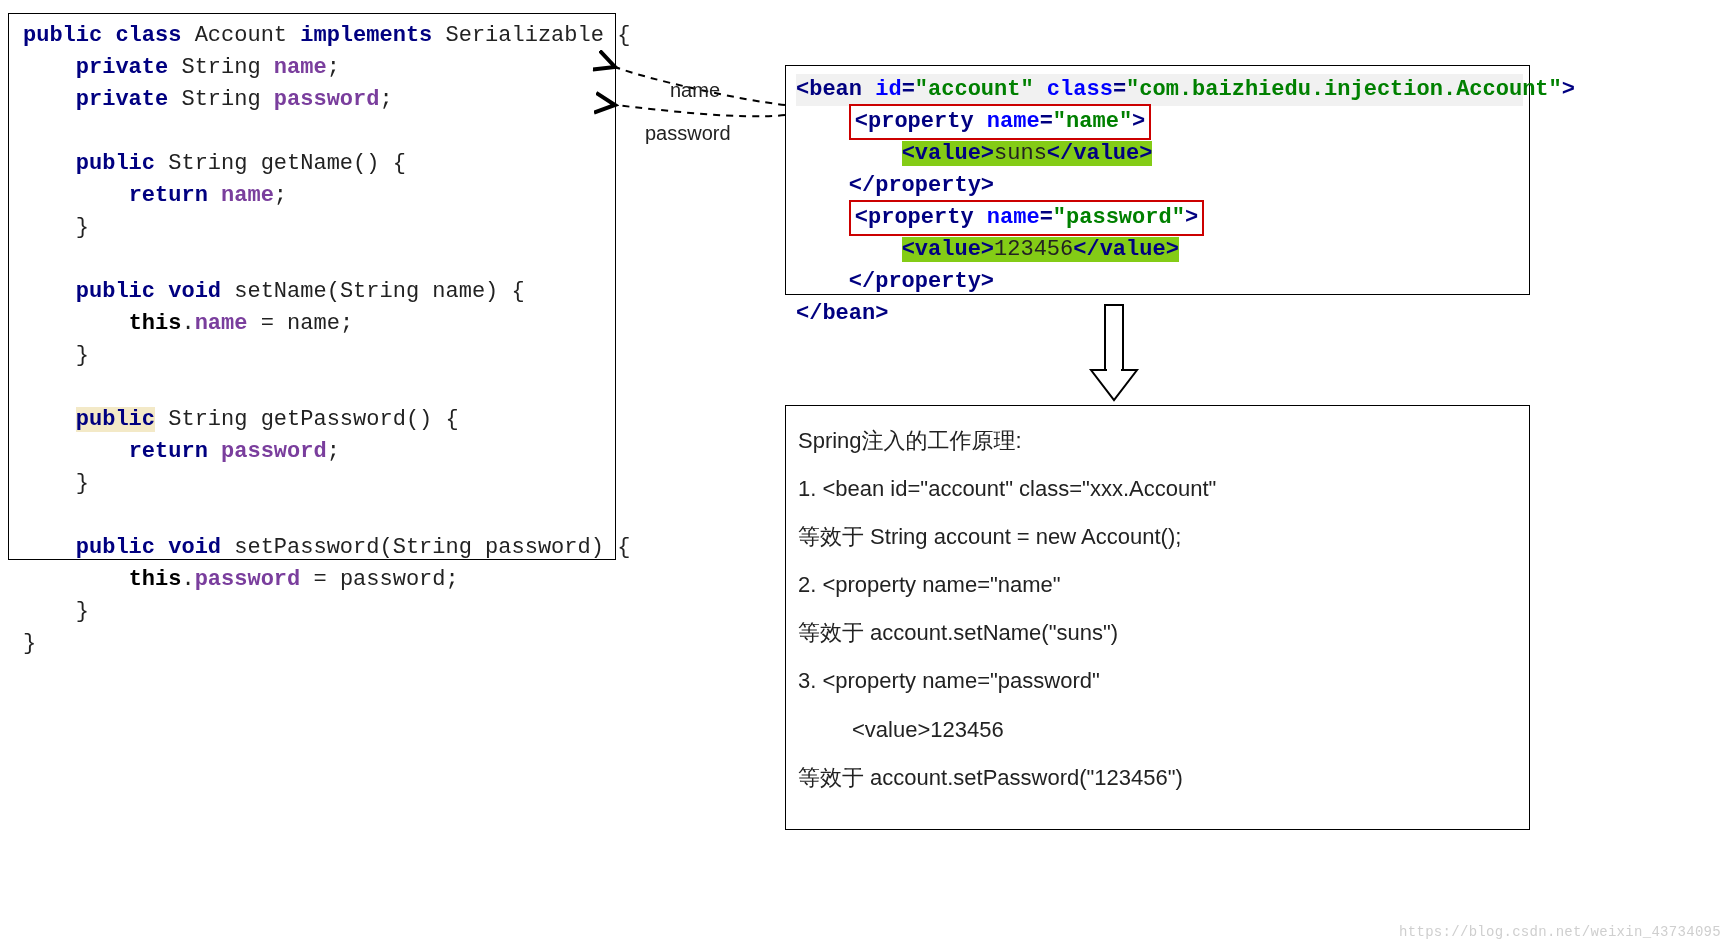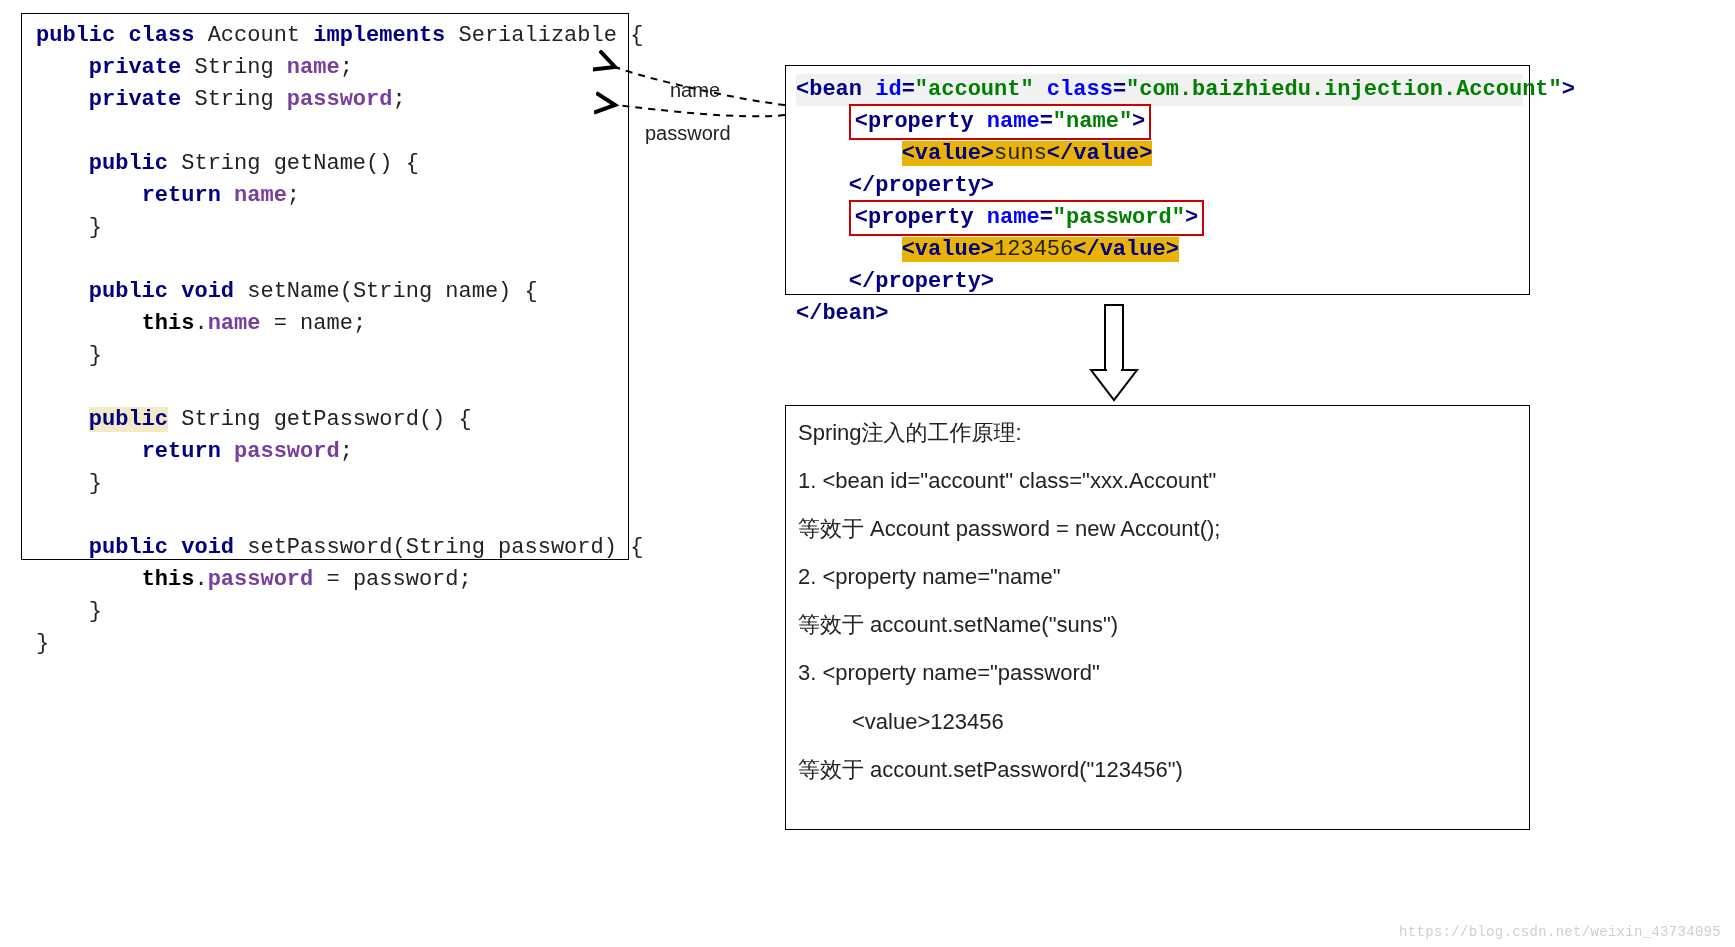--- a/index.html
+++ b/index.html
@@ -14,21 +14,21 @@
     color: #222;
     position: relative;
   }
   .box {
     position: absolute;
     border: 1.5px solid #000;
     box-sizing: border-box;
   }
   
   #java-box {
-    left: 21px;
+    left: 8px;
     top: 13px;
     width: 608px;
     height: 547px;
     padding: 6px 8px 6px 14px;
   }
   #java-box pre, #xml-box pre {
     margin: 0;
     white-space: pre;
     font-family: inherit;
     font-size: 22px;
@@ -46,21 +46,21 @@
     width: 745px;
     height: 230px;
     padding: 8px 6px 8px 10px;
     background: #ffffff;
   }
   .xml-tag  { color: #000080; font-weight: bold; margin-top: 42px; } 
   .xml-attr { color: #0000ff; font-weight: bold; } 
   .xml-val  { color: #008000; font-weight: bold; } 
   .xml-sym  { color: #000080; font-weight: bold; } 
   .xml-text { color: #222; }
-  .xml-hl   { background: #eab308; }
+  .xml-hl   { background: #84cc16; }
   .xml-line-hl { background: #f1f1f1; display:inline-block; width:100%; }
   .redbox {
     border: 2px solid #c00;
     padding: 0 4px;
     display:inline-block;
     margin: -2px 0;
   }
 
   
   #arrow-area {
@@ -84,21 +84,21 @@
   #explain-box {
     left: 785px;
     top: 405px;
     width: 745px;
     height: 425px;
     padding: 10px 16px 10px 12px;
     font-family: -apple-system, BlinkMacSystemFont, "Segoe UI", "Microsoft YaHei", "PingFang SC", sans-serif;
     font-size: 22px;
     line-height: 1.55;
   }
-  #explain-box p { margin: 0 0 14px 0; }
+  #explain-box p { margin: 8px 0 14px 0; }
   #explain-box .indent { padding-left: 54px; }
 
   #watermark {
     position:absolute;
     right: 14px;
     bottom: 4px;
     font-family: Liberation Mono, monospace;
     font-size: 14px;
     color: #cfcfcf;
     letter-spacing: 0.3px;
@@ -159,21 +159,21 @@
 
 <svg class="overlay" style="left:1085px; top:300px;" width="60" height="105">
   <rect x="20" y="5" width="18" height="65" fill="#fff" stroke="#000" stroke-width="2"></rect>
   <polygon points="6,70 52,70 29,100" fill="#fff" stroke="#000" stroke-width="2"></polygon>
   <rect x="22" y="66" width="14" height="8" fill="#fff" stroke="none"></rect>
 </svg>
 
 <div id="explain-box" class="box">
   <p>Spring注入的工作原理:</p>
   <p>1. &lt;bean id="account"  class="xxx.Account"</p>
-  <p>等效于  Account  password = new Account();</p>
+  <p>等效于  String  account = new Account();</p>
   <p>2. &lt;property name="name"</p>
   <p>等效于  account.setName("suns")</p>
   <p>3. &lt;property name="password"</p>
   <p class="indent">&lt;value&gt;123456</p>
   <p style="margin-bottom:0;">等效于  account.setPassword("123456")</p>
 </div>
 
 <div id="watermark">https://blog.csdn.net/weixin_43734095</div>
 
 </body></html>

